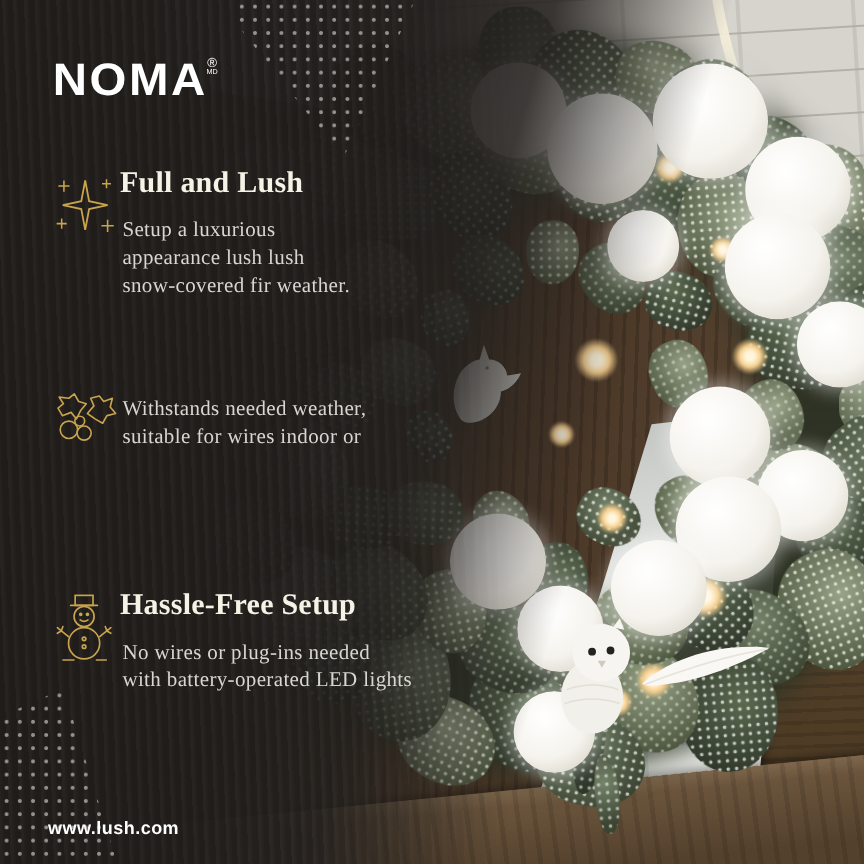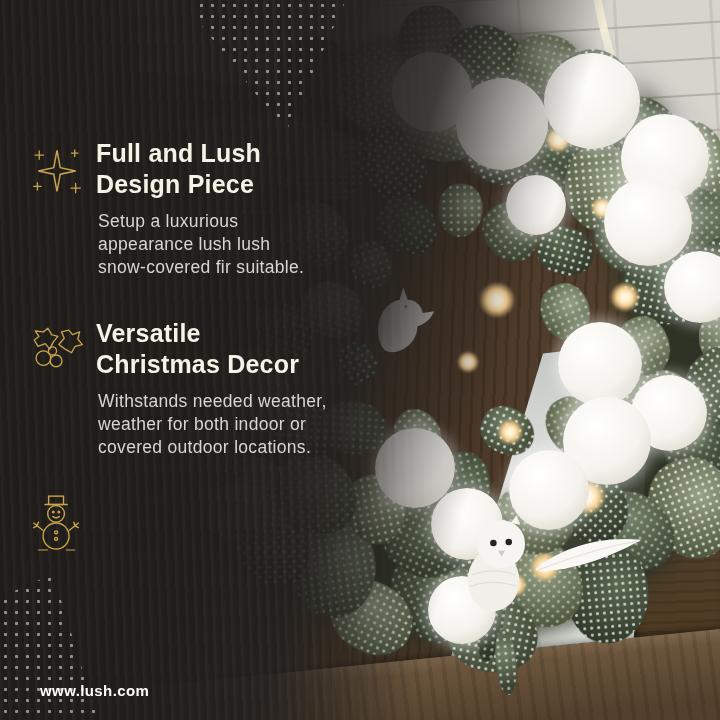--- a/index.html
+++ b/index.html
@@ -78,21 +78,21 @@
 
   
   .content{position:absolute;inset:0;}
   .logo{position:absolute;left:44px;top:46px;color:#fff;font-weight:700;
     font-size:38px;letter-spacing:2px;display:flex;align-items:flex-start;}
   .logo .word{transform:scaleX(1.04);transform-origin:left;}
   .tm{display:flex;flex-direction:column;align-items:center;margin-left:4px;margin-top:2px;
     font-weight:400;letter-spacing:0;}
   .tm .r{font-size:11px;line-height:10px;}
   .tm .md{font-size:6px;line-height:7px;}
-  .feature{position:absolute;left:28px;display:flex;gap:10px;width:370px;}
+  .feature{position:absolute;left:42px;display:flex;width:370px;font-family:Liberation Serif, serif;}
   #f1{top:138px;} #f2{top:318px;} #f3{top:490px;}
   .ficon{width:58px;flex:0 0 58px;display:flex;justify-content:center;padding-top:4px;}
   .ftitle{margin:0;font-size:25px;line-height:1.22;font-weight:700;color:#f5f2e6;
     letter-spacing:.2px;}
   .fbody{margin:11px 0 0 2px;font-size:17.5px;line-height:1.32;color:#d8d6d2;
     letter-spacing:.3px;}
   .footer{position:absolute;left:40px;top:682px;color:#ffffff;font-weight:700;
     font-size:15px;letter-spacing:.4px;}
 </style>
 </head>
@@ -236,63 +236,64 @@
     </svg>
   </div>
 
   <div class="overlay"></div>
   <div class="paneltex"></div>
   <div class="dot-grid" id="dotsTop"></div>
   <div class="dot-grid" id="dotsBottom"></div>
 
   <div class="content">
 
+    <div class="logo">
+      <span class="word">NOMA</span>
+      <span class="tm">
+        <span class="r">®</span>
+        <span class="md">MD</span>
+      </span>
+    </div>
 
     <div class="feature" id="f1">
       <div class="ficon">
         <svg width="56" height="56" viewBox="0 0 60 60" fill="none" stroke="#c7a44d" stroke-width="1.6">
           <path d="M30 9 L33.5 27.5 L50 31 L33.5 34.5 L30 53 L26.5 34.5 L10 31 L26.5 27.5 Z"></path>
           <path d="M11 9 v10 M6 14 h10" stroke-width="1.4"></path>
           <path d="M49 8 v8 M45 12 h8" stroke-width="1.4"></path>
           <path d="M9 43 v9 M4.5 47.5 h9" stroke-width="1.4"></path>
           <path d="M50 44 v11 M44.5 49.5 h11" stroke-width="1.4"></path>
         </svg>
       </div>
       <div class="ftext">
         <h2 class="ftitle">
           <span>Full and Lush</span><br>
-          <span>Design Piece</span>
         </h2>
         <p class="fbody">
           <span>Setup a luxurious</span><br>
           <span>appearance lush lush</span><br>
-          <span>snow-covered fir suitable.</span>
+          <span>snow-covered fir weather.</span>
         </p>
       </div>
     </div>
 
     <div class="feature" id="f2">
       <div class="ficon">
         <svg width="58" height="56" viewBox="0 0 64 58" fill="none" stroke="#c7a44d" stroke-width="1.5" stroke-linejoin="round">
           <path d="M24 22 L19 16 L11 19 L7 12 L12 8 L8 2 L17 3 L22 -1 L26 6 L33 8 L28 14 Z" transform="translate(0,6)"></path>
           <path d="M34 20 L40 13 L37 6 L45 4 L49 9 L57 6 L55 14 L60 20 L52 22 L48 29 L41 25 Z" transform="translate(0,3)"></path>
           <circle cx="17" cy="38" r="8"></circle>
           <circle cx="31" cy="41" r="6.5"></circle>
           <circle cx="27" cy="30" r="4.5"></circle>
         </svg>
       </div>
       <div class="ftext">
-        <h2 class="ftitle">
-          <span>Versatile</span><br>
-          <span>Christmas Decor</span>
-        </h2>
         <p class="fbody">
           <span>Withstands needed weather,</span><br>
-          <span>weather for both indoor or</span><br>
-          <span>covered outdoor locations.</span>
+          <span>suitable for wires indoor or</span><br>
         </p>
       </div>
     </div>
 
     <div class="feature" id="f3">
       <div class="ficon">
         <svg width="52" height="60" viewBox="0 0 56 64" fill="none" stroke="#c7a44d" stroke-width="1.5" stroke-linecap="round">
           <rect x="19" y="2" width="16" height="9"></rect>
           <path d="M15 11 H39"></path>
           <circle cx="27" cy="21" r="9"></circle>
@@ -300,17 +301,26 @@
           <circle cx="30" cy="19" r="0.9" fill="#c7a44d"></circle>
           <path d="M23.5 24 Q27 26.5 30.5 24"></path>
           <circle cx="27" cy="45" r="14"></circle>
           <circle cx="27" cy="41" r="1.6"></circle>
           <circle cx="27" cy="48" r="1.6"></circle>
           <path d="M13 39 L3 31 M6.5 34 L3 36 M6.5 34 L8 30"></path>
           <path d="M41 39 L51 31 M47.5 34 L51 36 M47.5 34 L46 30"></path>
           <path d="M8 60 H18 M38 60 H47" stroke-width="1.3"></path>
         </svg>
       </div>
+      <div class="ftext">
+        <h2 class="ftitle">
+          <span>Hassle-Free Setup</span>
+        </h2>
+        <p class="fbody">
+          <span>No wires or plug-ins needed</span><br>
+          <span>with battery-operated LED lights</span>
+        </p>
+      </div>
     </div>
 
     <div class="footer">www.lush.com</div>
   </div>
 </div>
 
 </body></html>

